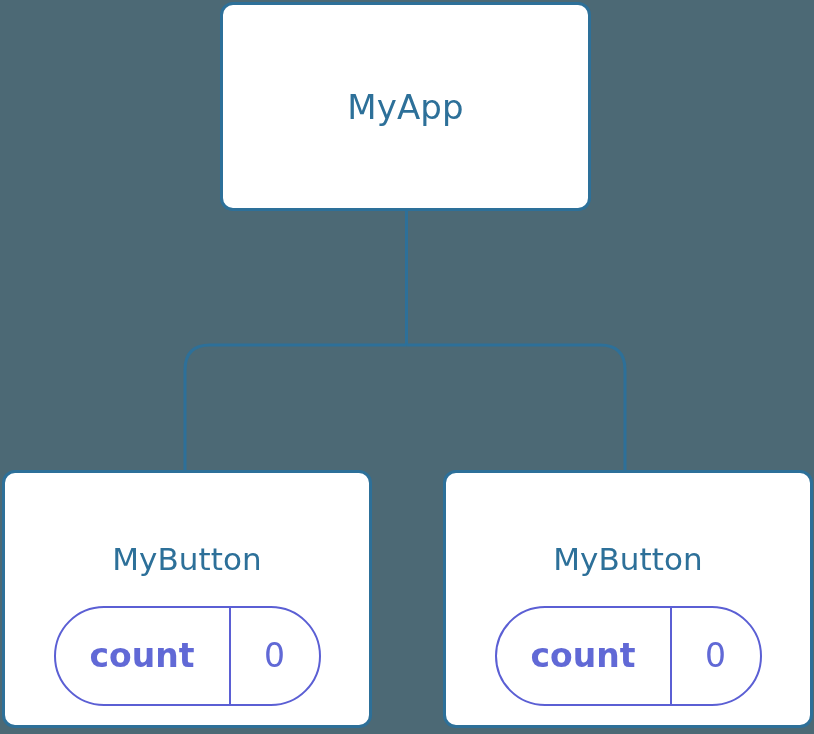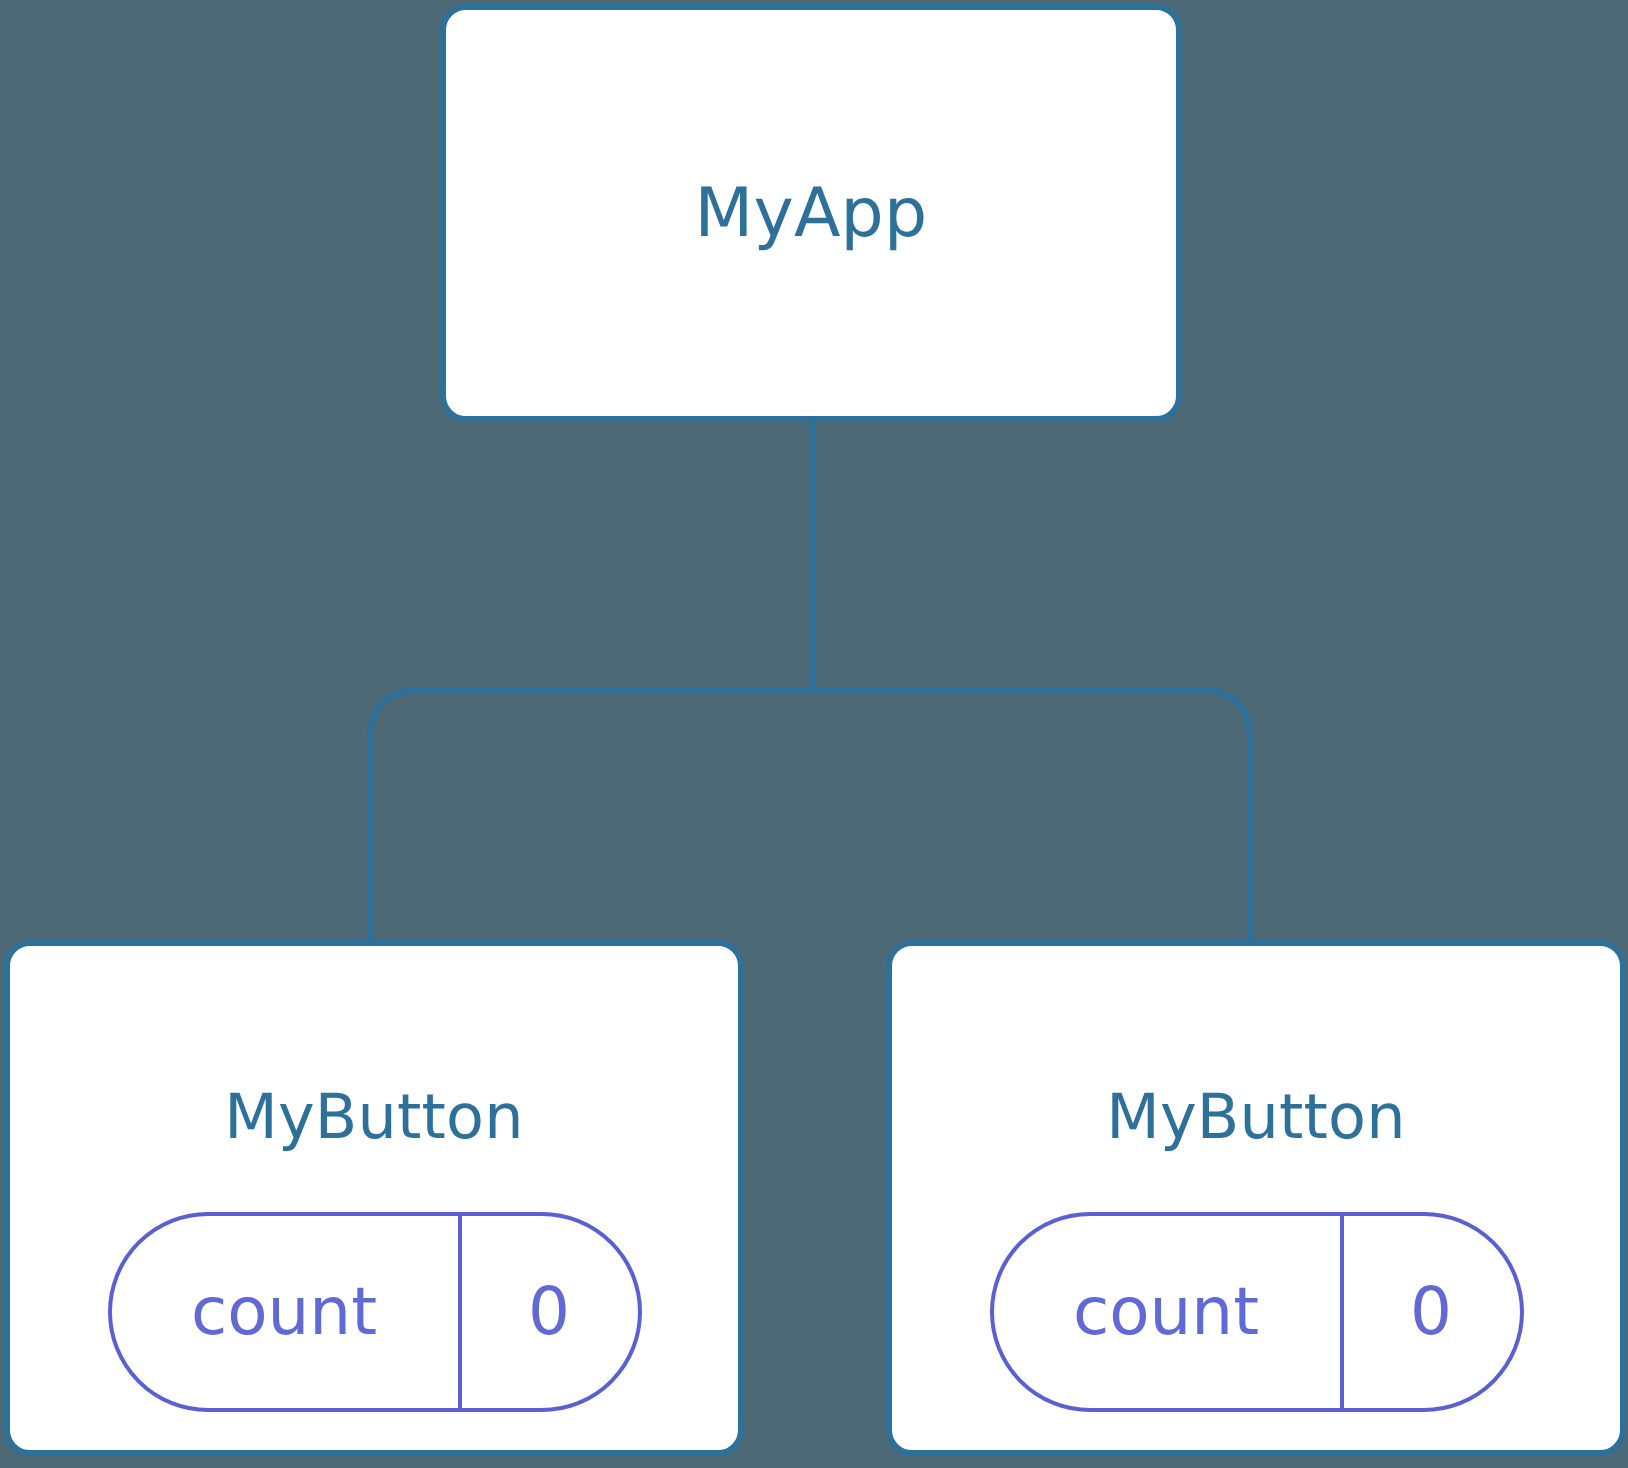--- a/index.html
+++ b/index.html
@@ -99,20 +99,21 @@
     justify-content: center;
     color: #6169d6;
     font-size: 33px;
     line-height: 1;
     white-space: nowrap;
     user-select: none;
   }
 
   .pill-key {
     flex: 0 0 173px;
+    font-weight: bold;
   }
 
   .pill-value {
     flex: 1 1 auto;
     border-left: 2px solid #5b5fd4;
   }
 </style>
 </head>
 <body>
 

